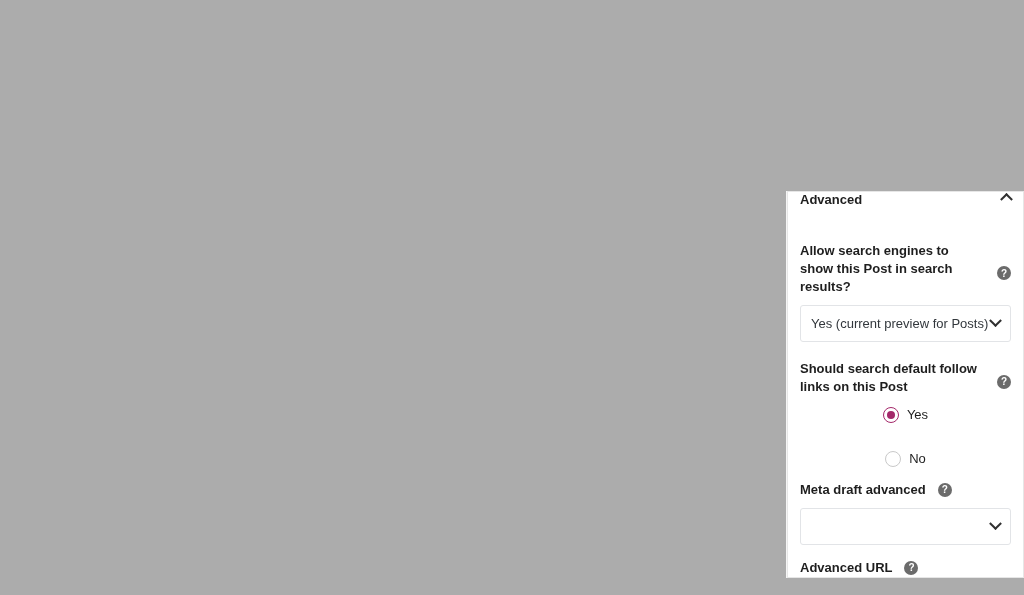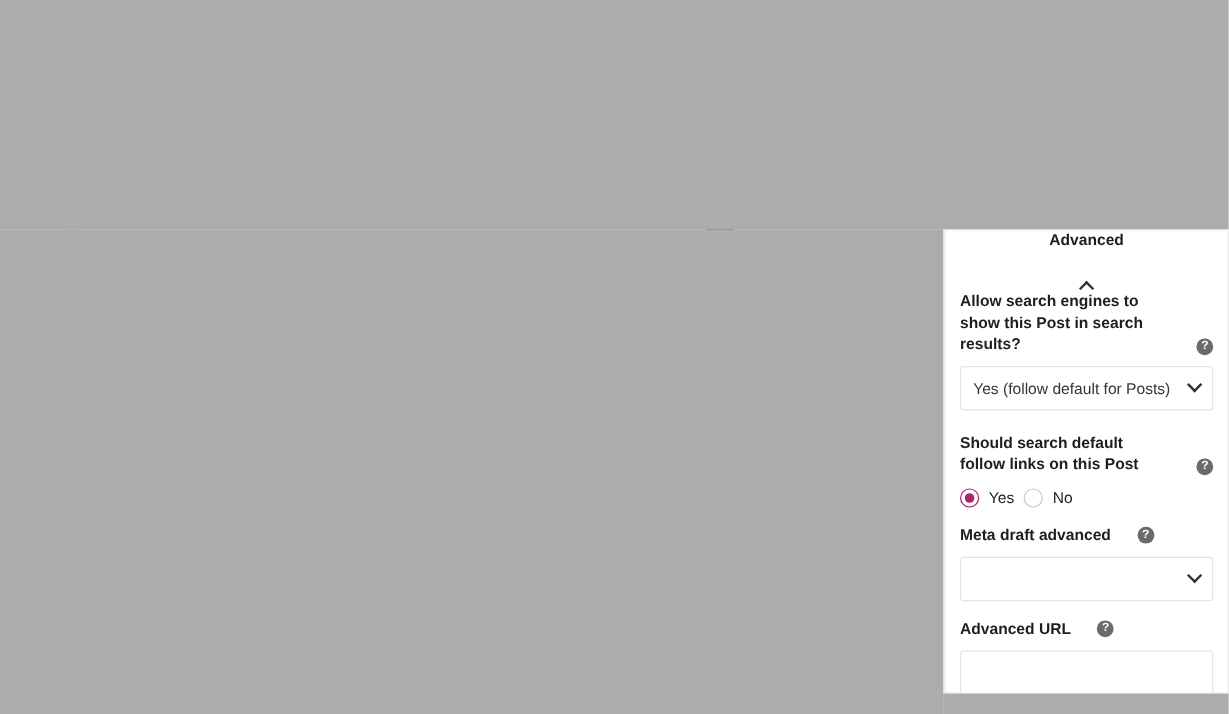--- a/index.html
+++ b/index.html
@@ -268,34 +268,34 @@
     left: 0px; top: 143px;
     width: 237px; height: 387px;
     background: #ffffff;
     border: 1px solid #e6e6e6;
     box-shadow: 0 0 0 1px rgba(0,0,0,0.04);
     padding: 0 12px;
     overflow: hidden;
   }
   .adv-head {
     height: 50px;
-    display: flex; align-items: center; flex-direction: column;
+    display: flex; align-items: flex-start;
   }
   .adv-head .label {
     font-size: 13px; font-weight: bold; color: #1e1e1e; flex: 1;
   }
 
   .field-label {
     font-size: 13px;
     font-weight: bold;
     color: #1e1e1e;
     line-height: 1.38;
     display: flex;
-    align-items: flex-end;
-    gap: 22px;
+    align-items: center;
+    gap: 12px;
   }
   .field-label .ltext { flex: 1; }
   .help {
     flex: none;
     width: 14px; height: 14px;
     border-radius: 50%;
     background: #6b6b6b;
     color: #ffffff;
     font-size: 10px;
     font-weight: bold;
@@ -314,21 +314,21 @@
     display: flex; align-items: center;
     padding: 0 10px;
     font-size: 13px;
     color: #32373c;
     cursor: pointer;
   }
   .select-box .sel-val { flex: 1; }
 
   .radio-row {
     margin-top: 11px;
-    display: flex; align-items: center; gap: 8px;
+    display: flex; align-items: center; gap: 28px; flex-direction: column;
   }
   .radio-item { display: flex; align-items: center; gap: 8px; cursor: pointer; }
   .radio {
     width: 16px; height: 16px;
     border-radius: 50%;
     border: 1px solid #c9c9c9;
     background: #ffffff;
     display: flex; align-items: center; justify-content: center;
   }
   .radio.on { border: 1px solid #a4286a; }
@@ -486,21 +486,21 @@
         <span class="label">Advanced</span>
         <span class="chev up"></span>
       </div>
 
       <div class="field-label">
         <span class="ltext">Allow search engines to show this Post in search results?</span>
         <span class="help" style="margin-top:9px;">?</span>
       </div>
 
       <div class="select-box">
-        <span class="sel-val">Yes (follow default for Posts)</span>
+        <span class="sel-val">Yes (current preview for Posts)</span>
         <span class="chev down"></span>
       </div>
 
       <div class="gap-lg"></div>
 
       <div class="field-label">
         <span class="ltext">Should search default follow links on this Post</span>
         <span class="help" style="margin-top:9px;">?</span>
       </div>
 

